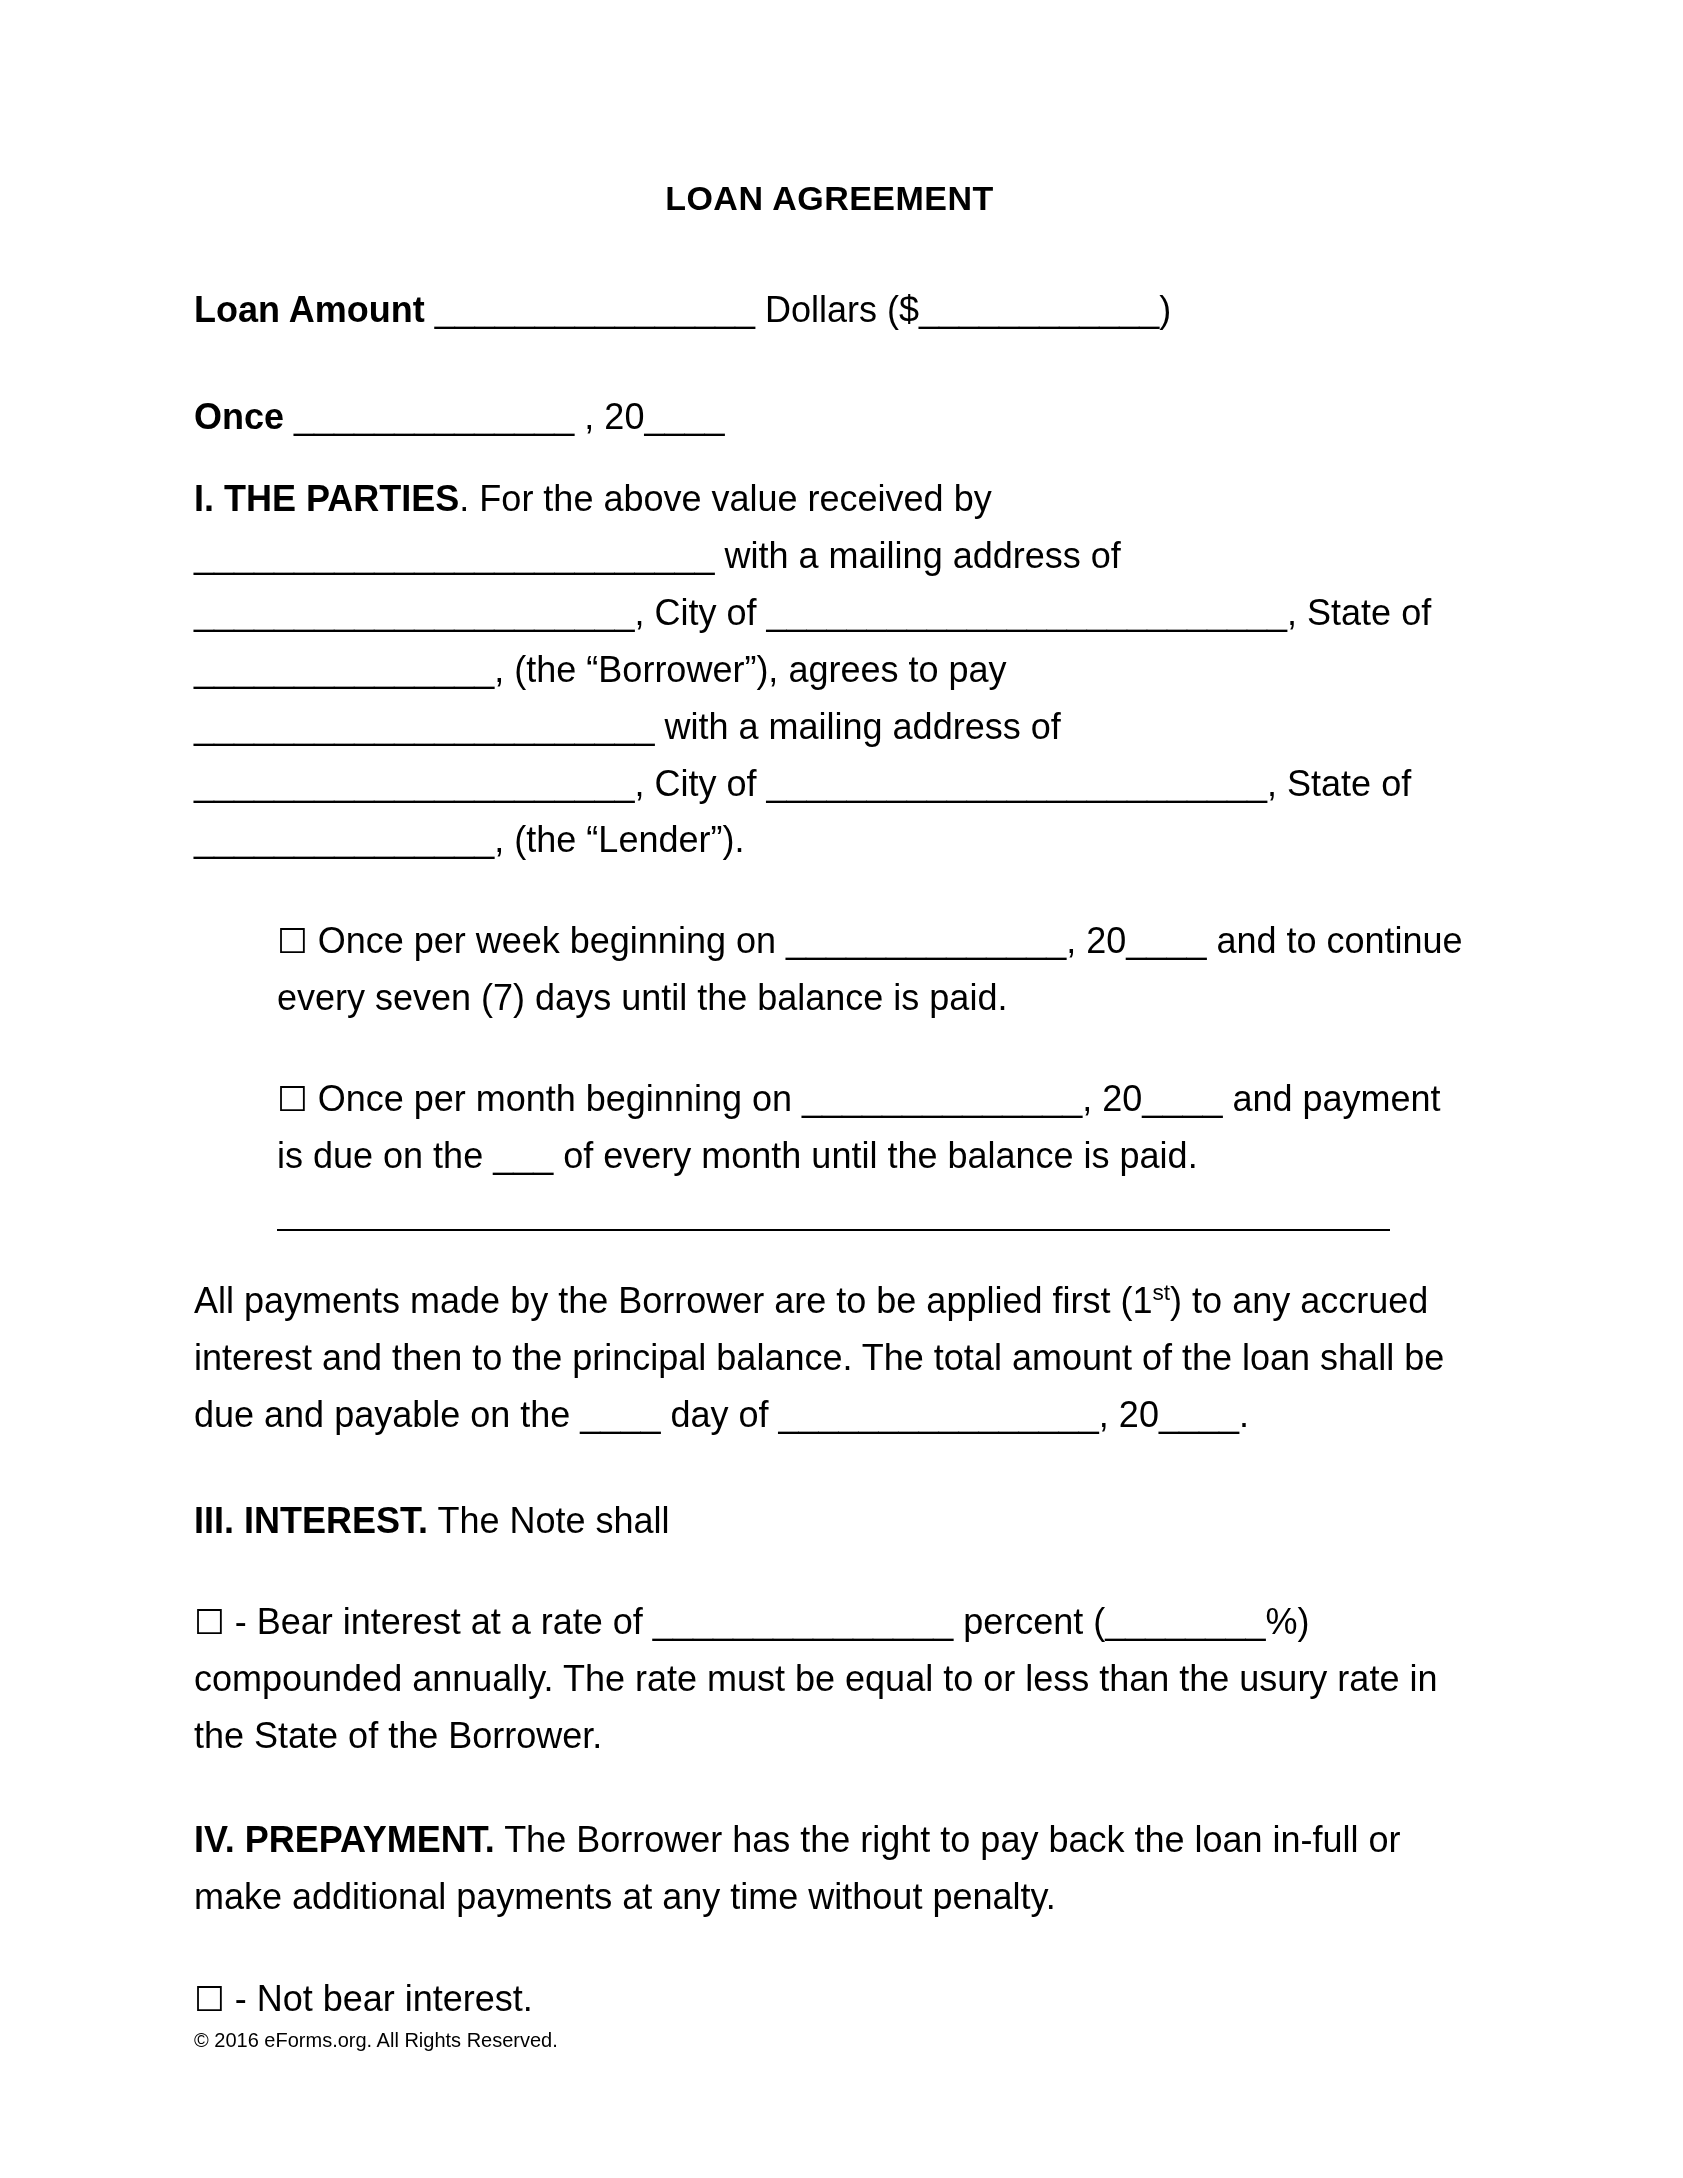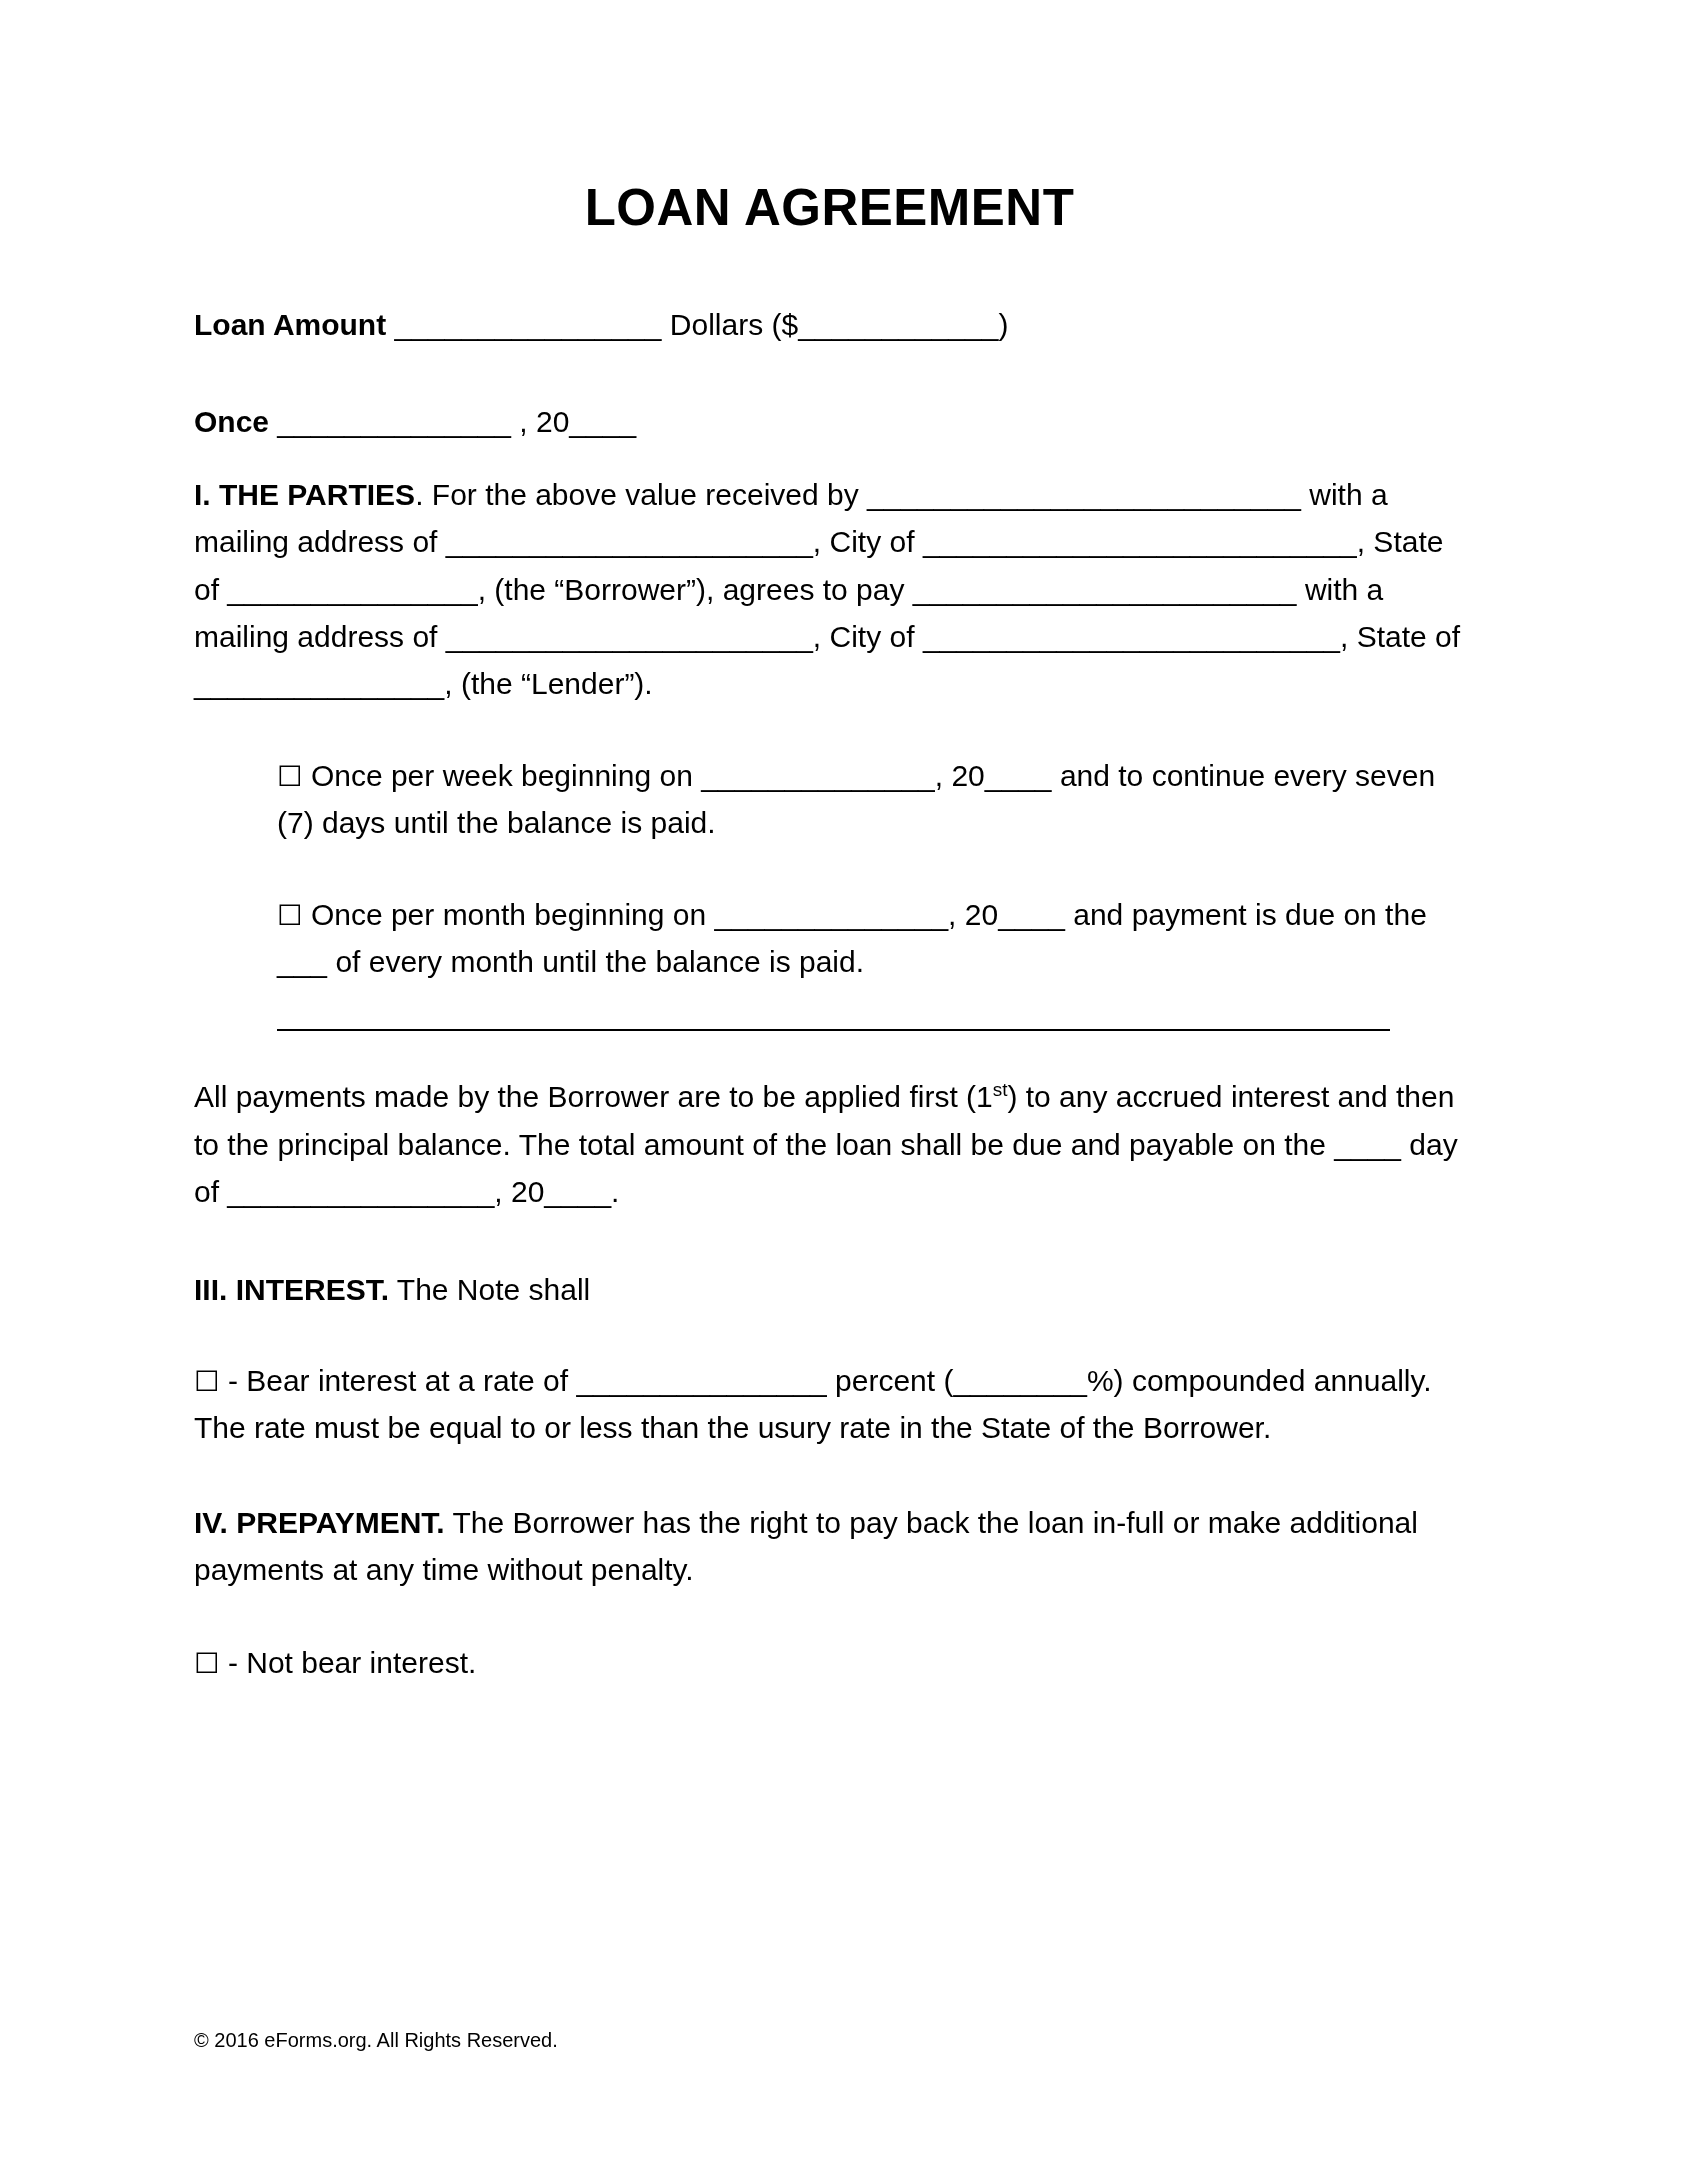--- a/index.html
+++ b/index.html
@@ -20,31 +20,31 @@
     position: relative;
     width: 1683px;
     height: 2178px;
     background: #ffffff;
     box-sizing: border-box;
     padding: 0 218px 0 194px;
   }
 
   .doc-title {
     text-align: center;
-    font-size: 51px;
+    font-size: 34px;
     font-weight: bold;
     letter-spacing: 0.5px;
     margin: 0;
     padding-top: 180px;
     padding-bottom: 0;
     line-height: 1.1;
   }
 
   .block {
-    font-size: 30px;
+    font-size: 36px;
     line-height: 1.58;
     margin: 0;
     padding: 0;
     text-align: left;
   }
 
   
   .sp-amount   { margin-top: 65px; }
   .sp-date     { margin-top: 50px; }
   .sp-parties  { margin-top: 25px; }

